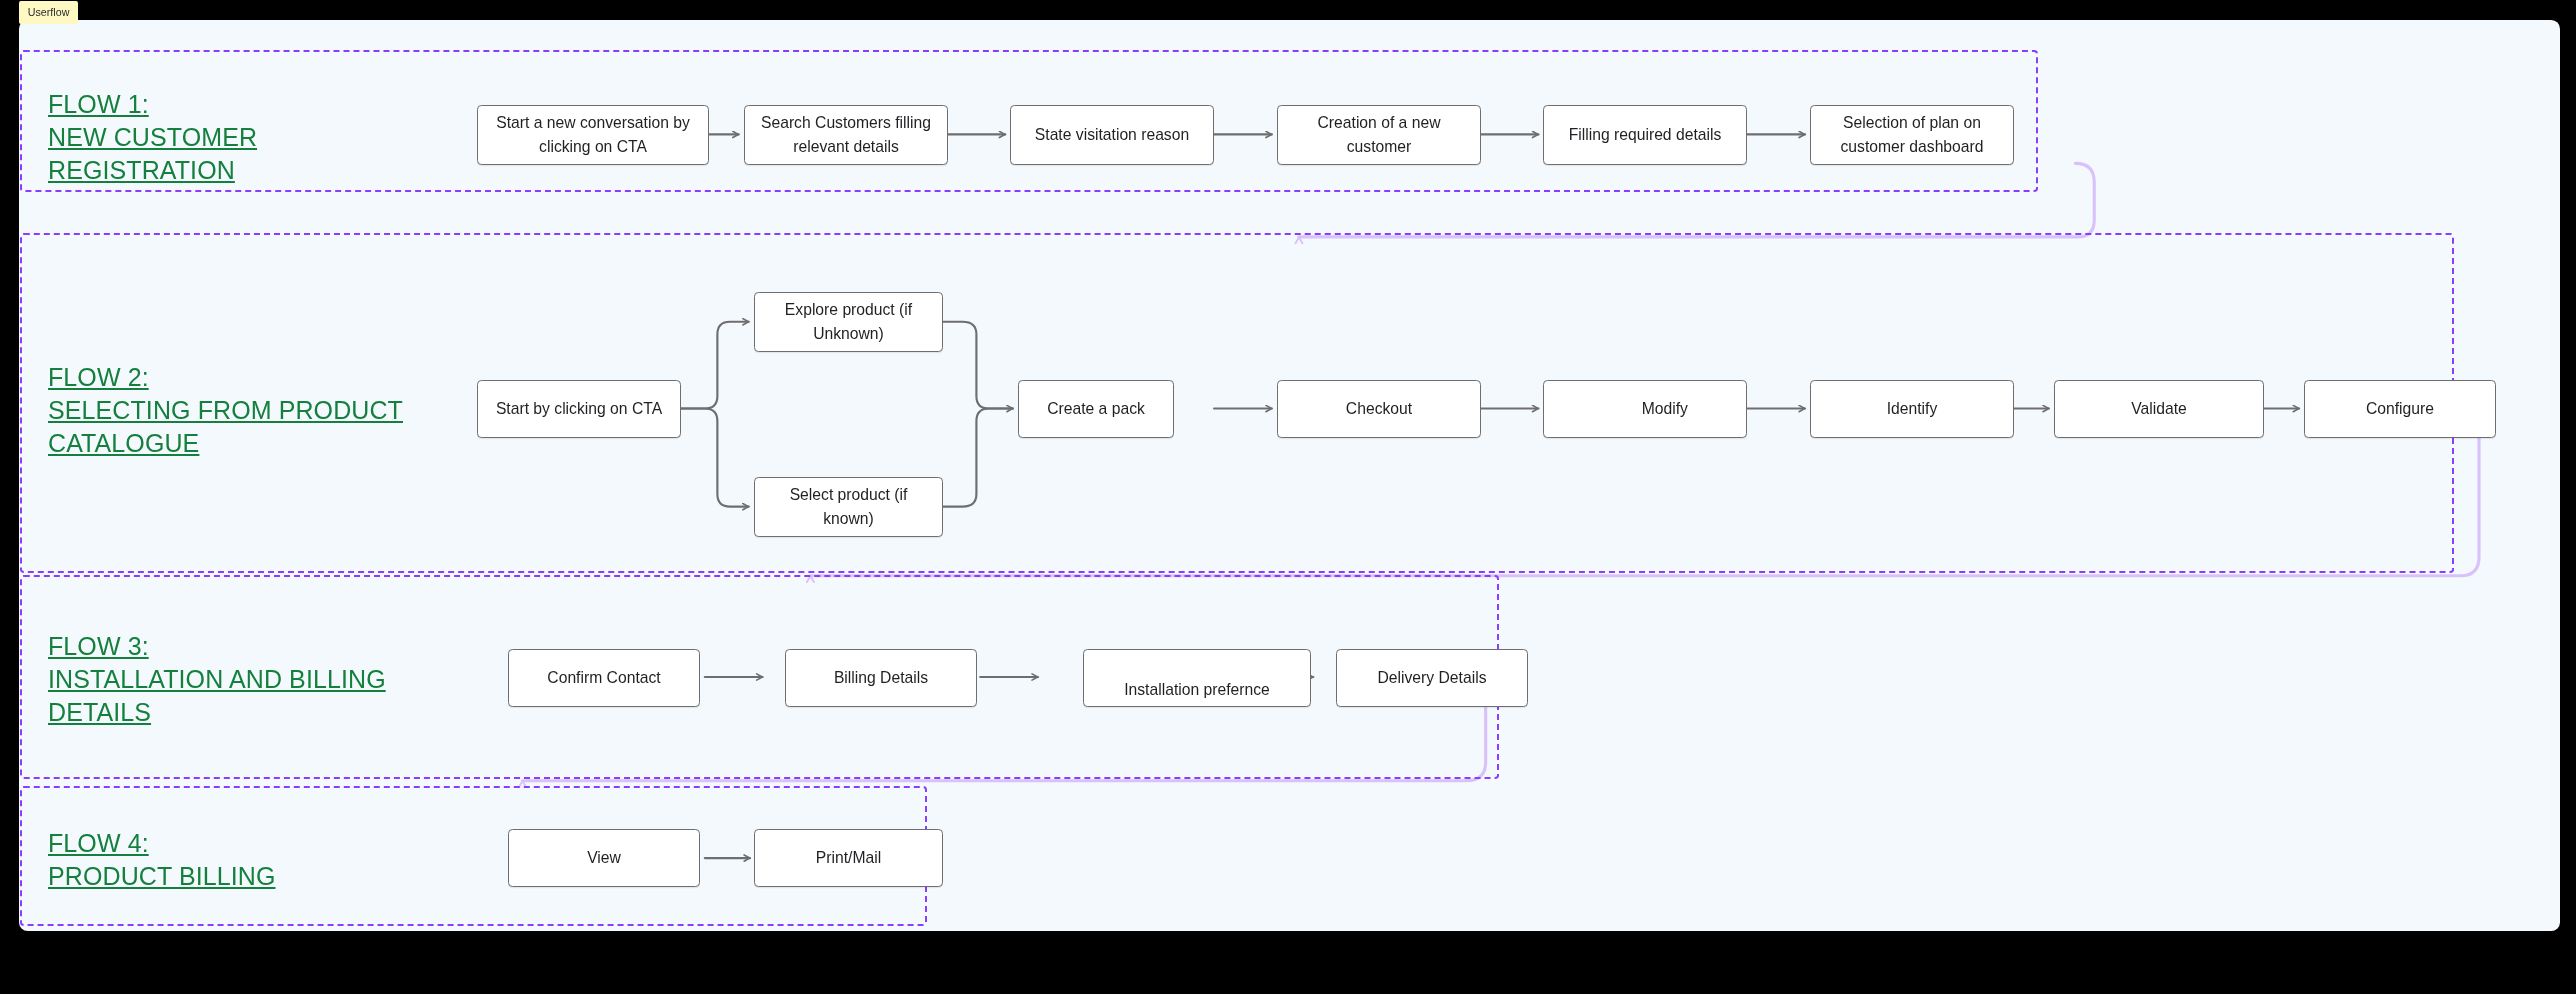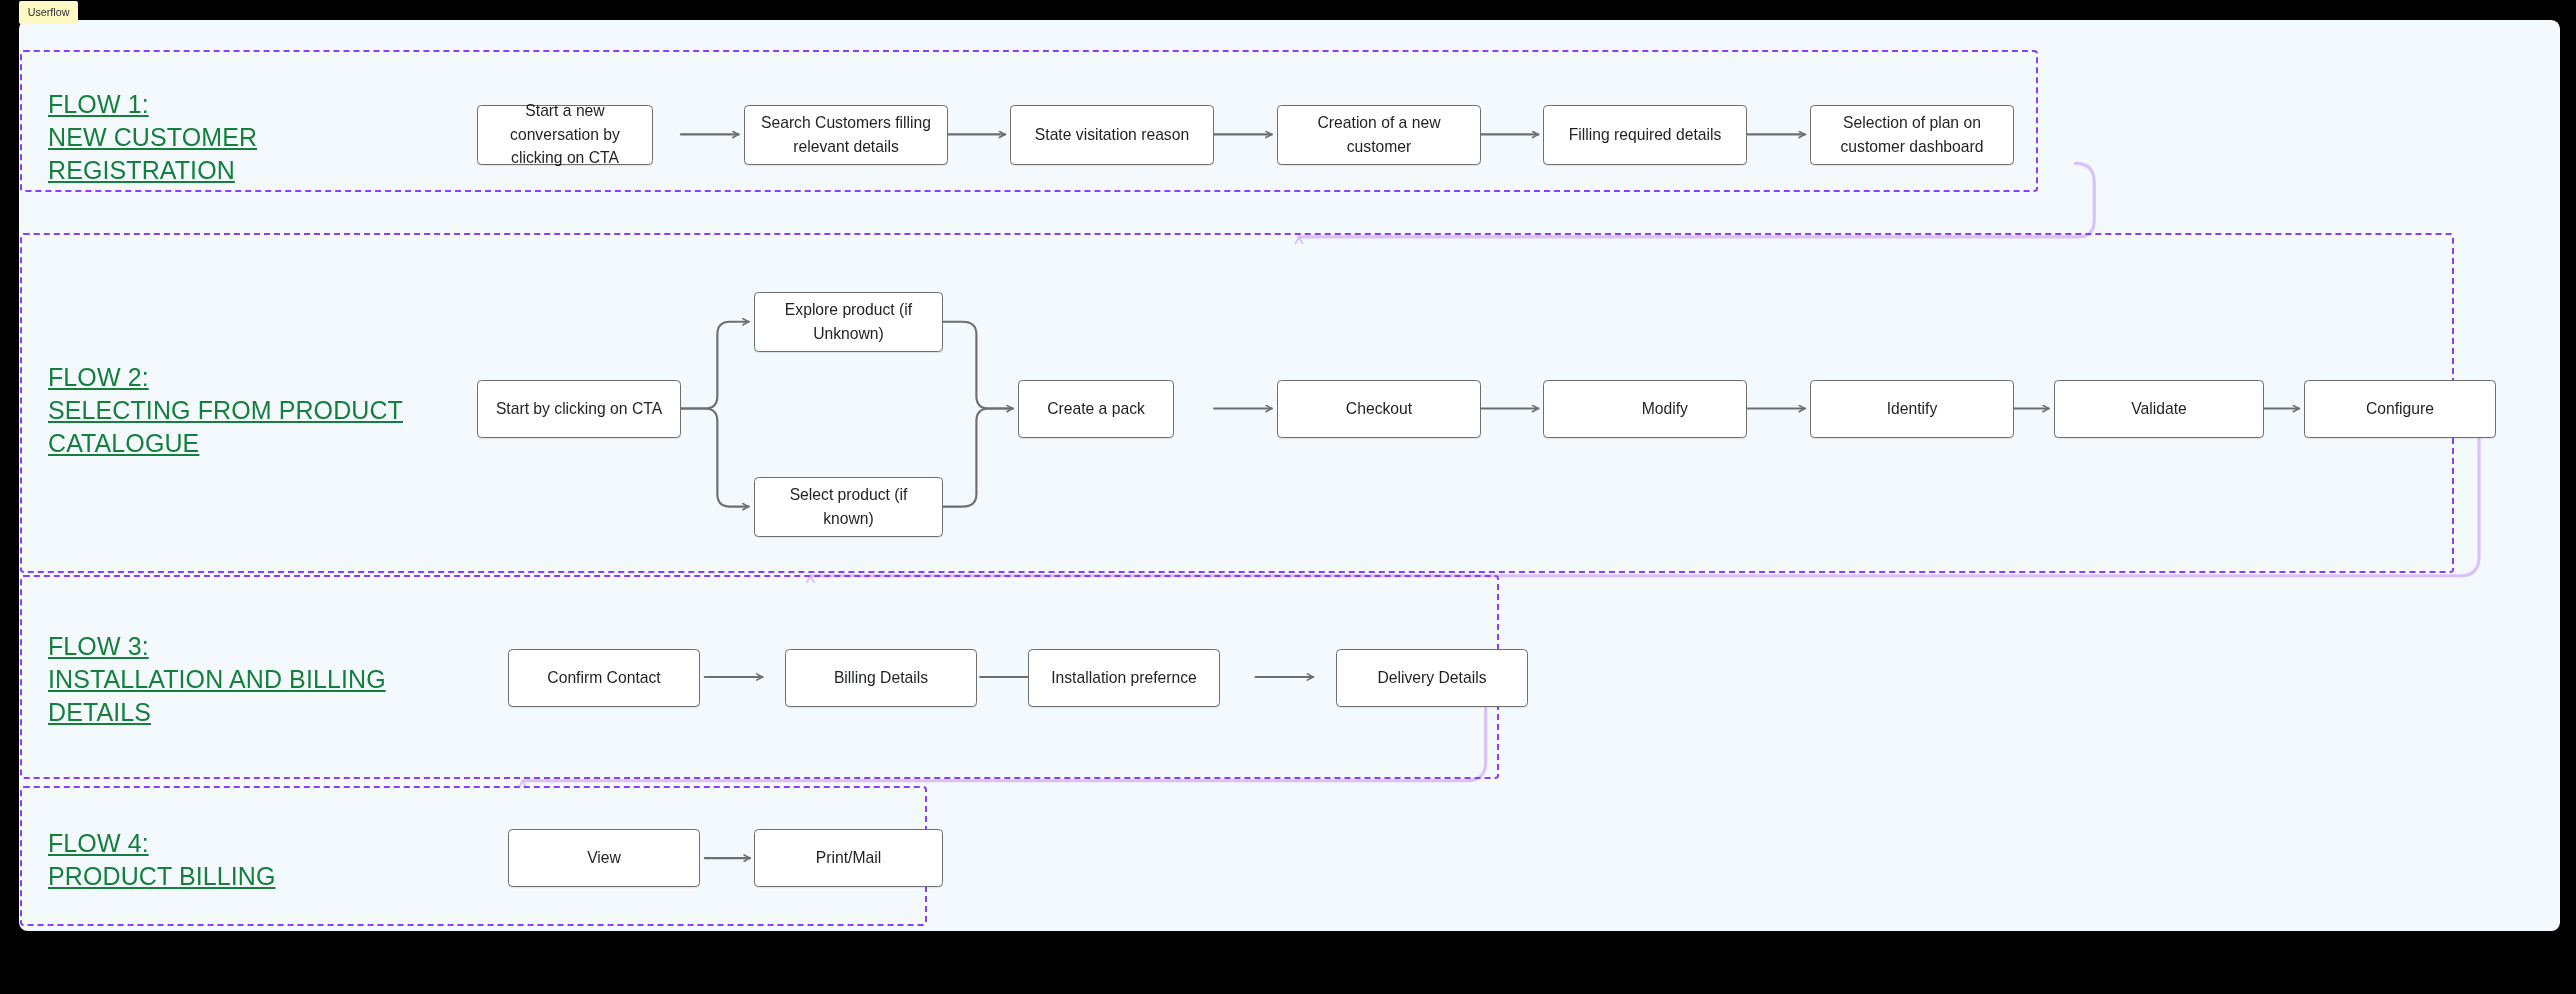--- a/index.html
+++ b/index.html
@@ -116,21 +116,21 @@
       <path d="M3880,636 Q3912,636 3912,666 L3912,854 Q3912,884 3882,884 L1258,884" marker-end="url(#ahv)"></path>
       <path d="M2300,1045 Q2332,1045 2332,1075 L2332,1180 Q2332,1210 2302,1210 L800,1210" marker-end="url(#ahv)"></path>
     </g>
   </svg>
 
   <div class="flow-frame" style="left:1.3px;top:30px;width:2018px;height:142px;"></div>
   <div class="flow-title" style="left:29px;top:68px;width:390px;">FLOW 1:
 NEW CUSTOMER
 REGISTRATION</div>
 
-  <div class="node" style="left:458px;top:85px;width:176px;height:60px;">
+  <div class="node" style="left:458px;top:85px;width:232px;height:60px;">
     <span>Start a new conversation by clicking on CTA</span>
   </div>
   <div class="node" style="left:725px;top:85px;width:204px;height:60px;">
     <span>Search Customers filling relevant details</span>
   </div>
   <div class="node" style="left:991px;top:85px;width:204px;height:60px;">
     <span>State visitation reason</span>
   </div>
   <div class="node" style="left:1258px;top:85px;width:204px;height:60px;">
     <span>Creation of a new customer</span>
@@ -179,21 +179,21 @@
   <div class="flow-title" style="left:29px;top:610px;width:440px;">FLOW 3:
 INSTALLATION AND BILLING
 DETAILS</div>
 
   <div class="node" style="left:489px;top:629px;width:192px;height:58px;">
     <span>Confirm Contact</span>
   </div>
   <div class="node" style="left:766px;top:629px;width:192px;height:58px;">
     <span>Billing Details</span>
   </div>
-  <div class="node" style="left:1009px;top:629px;width:192px;height:58px;">
+  <div class="node" style="left:1064px;top:629px;width:228px;height:58px;align-items:flex-end;">
     <span>Installation prefernce</span>
   </div>
   <div class="node" style="left:1317px;top:629px;width:192px;height:58px;">
     <span>Delivery Details</span>
   </div>
 
   <div class="flow-frame" style="left:1.3px;top:766px;width:907px;height:140px;"></div>
   <div class="flow-title" style="left:29px;top:807px;width:390px;">FLOW 4:
 PRODUCT BILLING</div>
 

